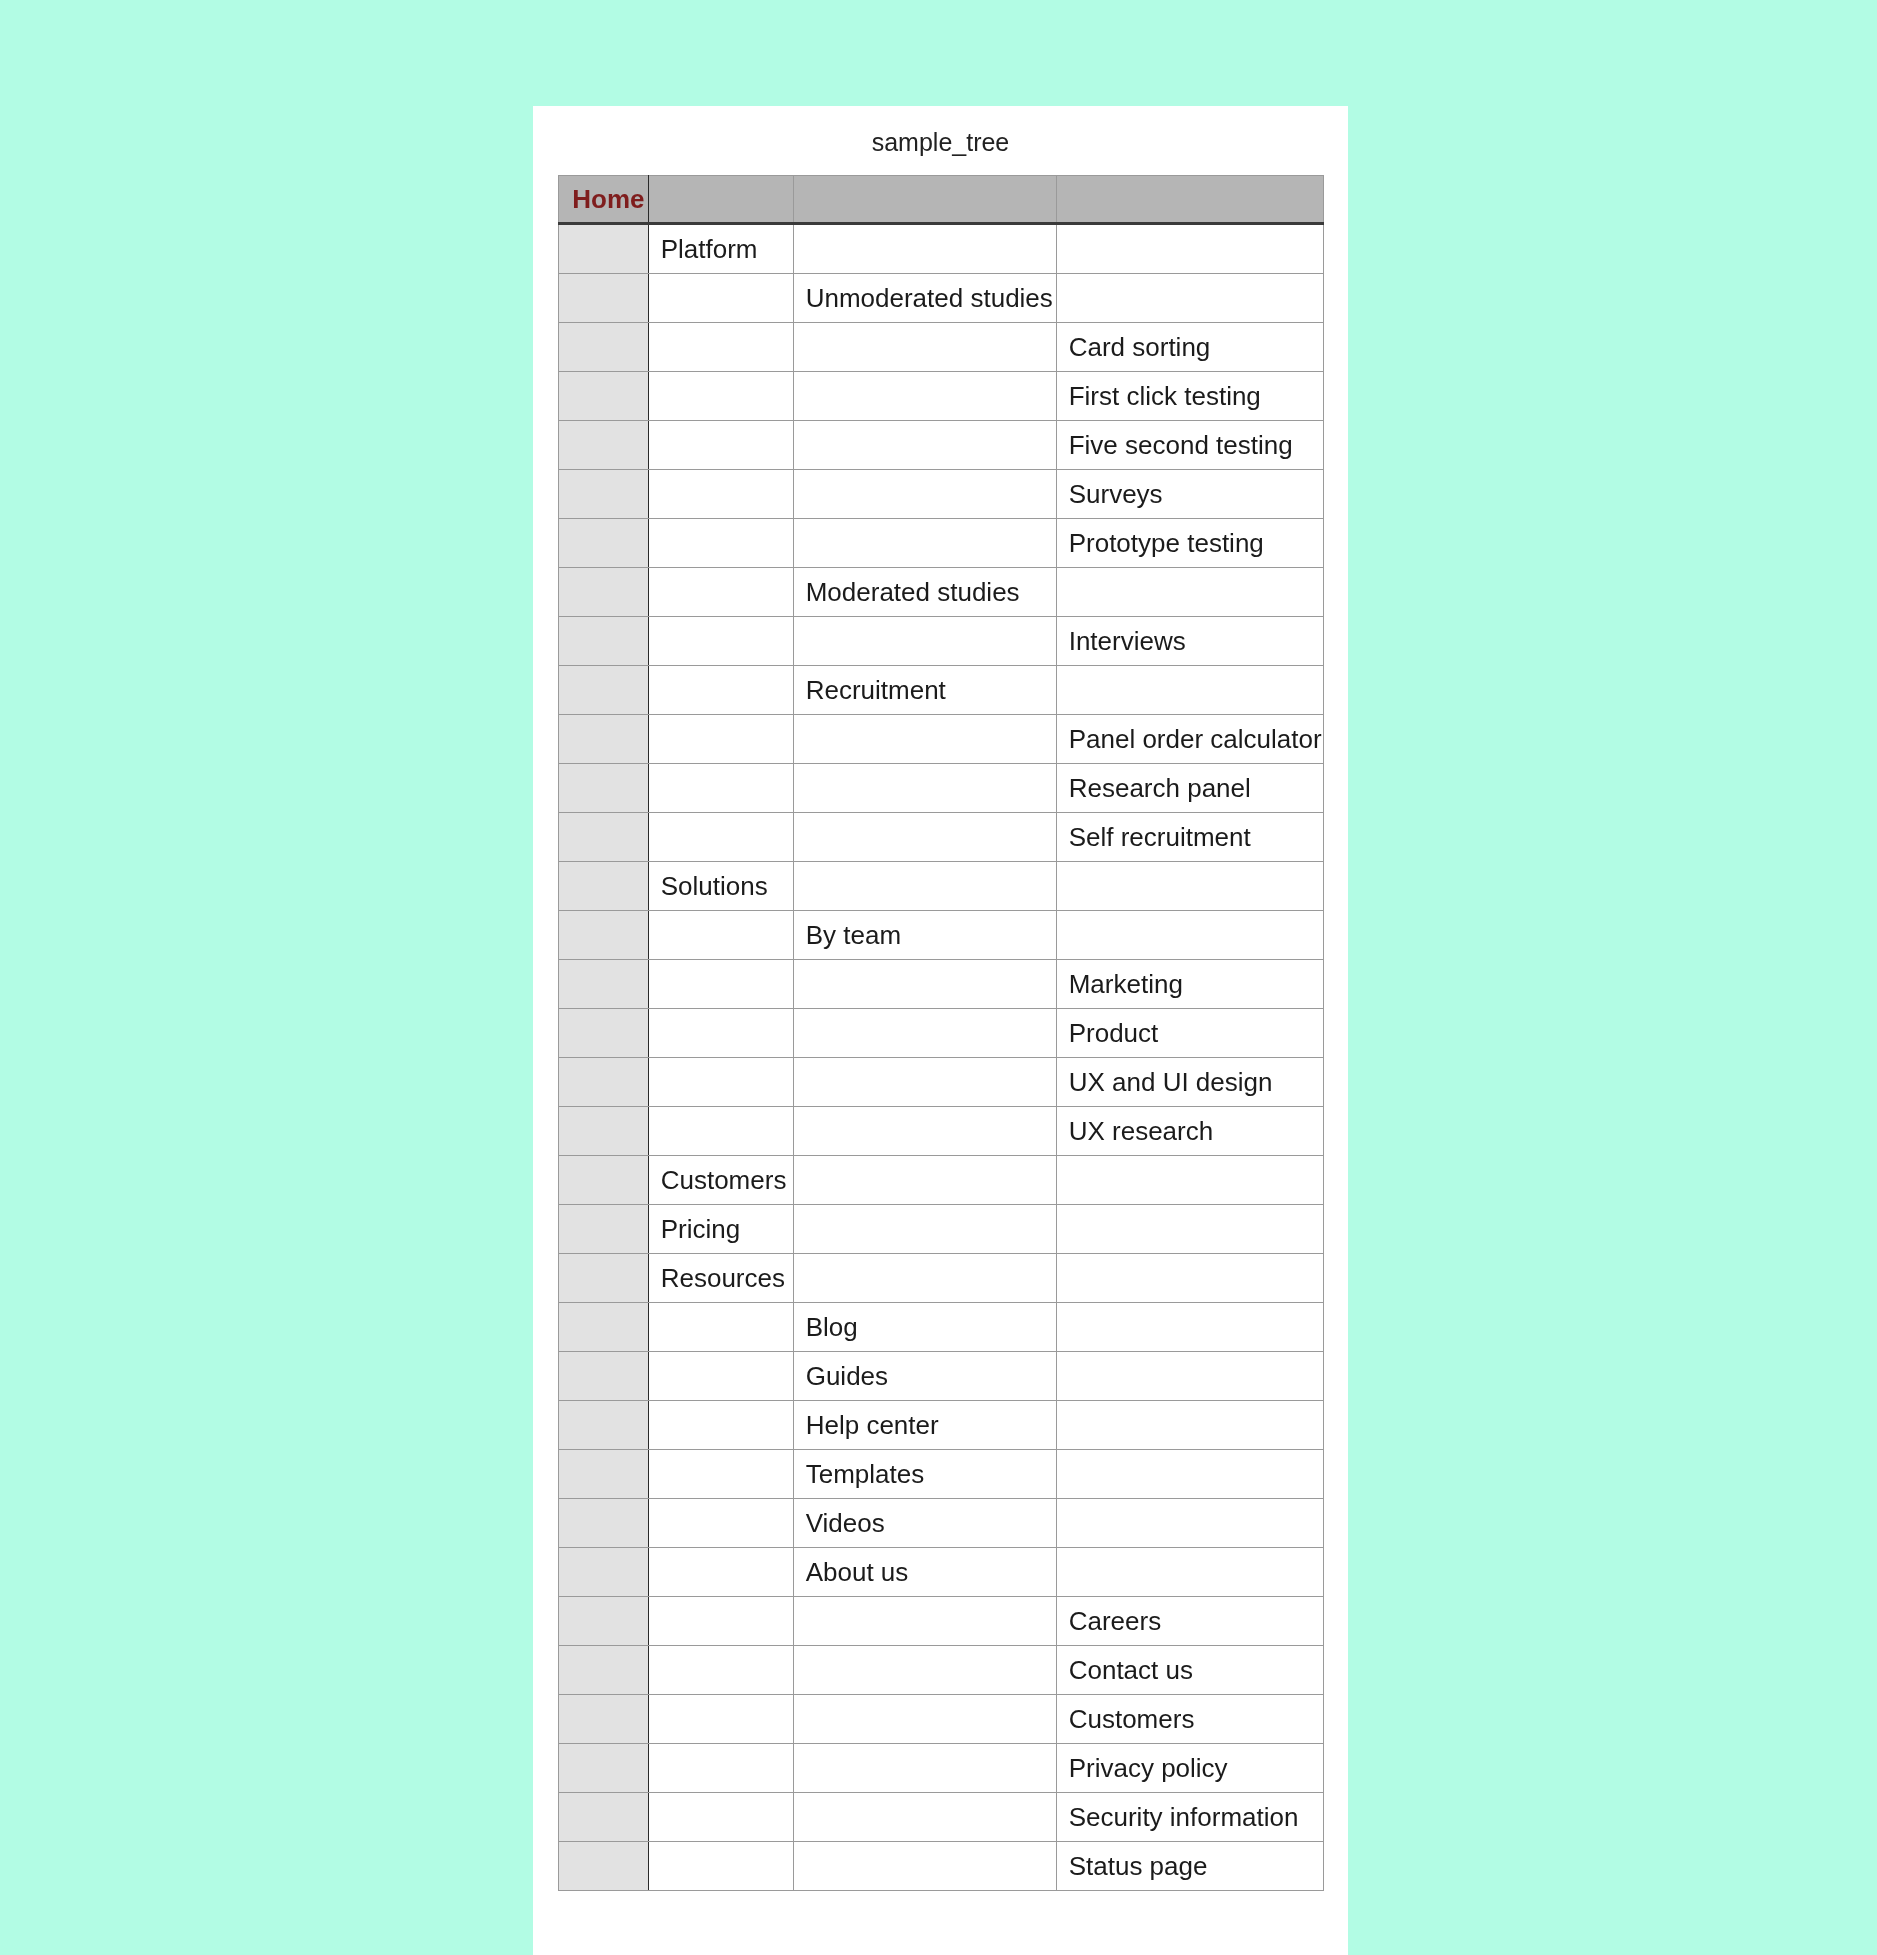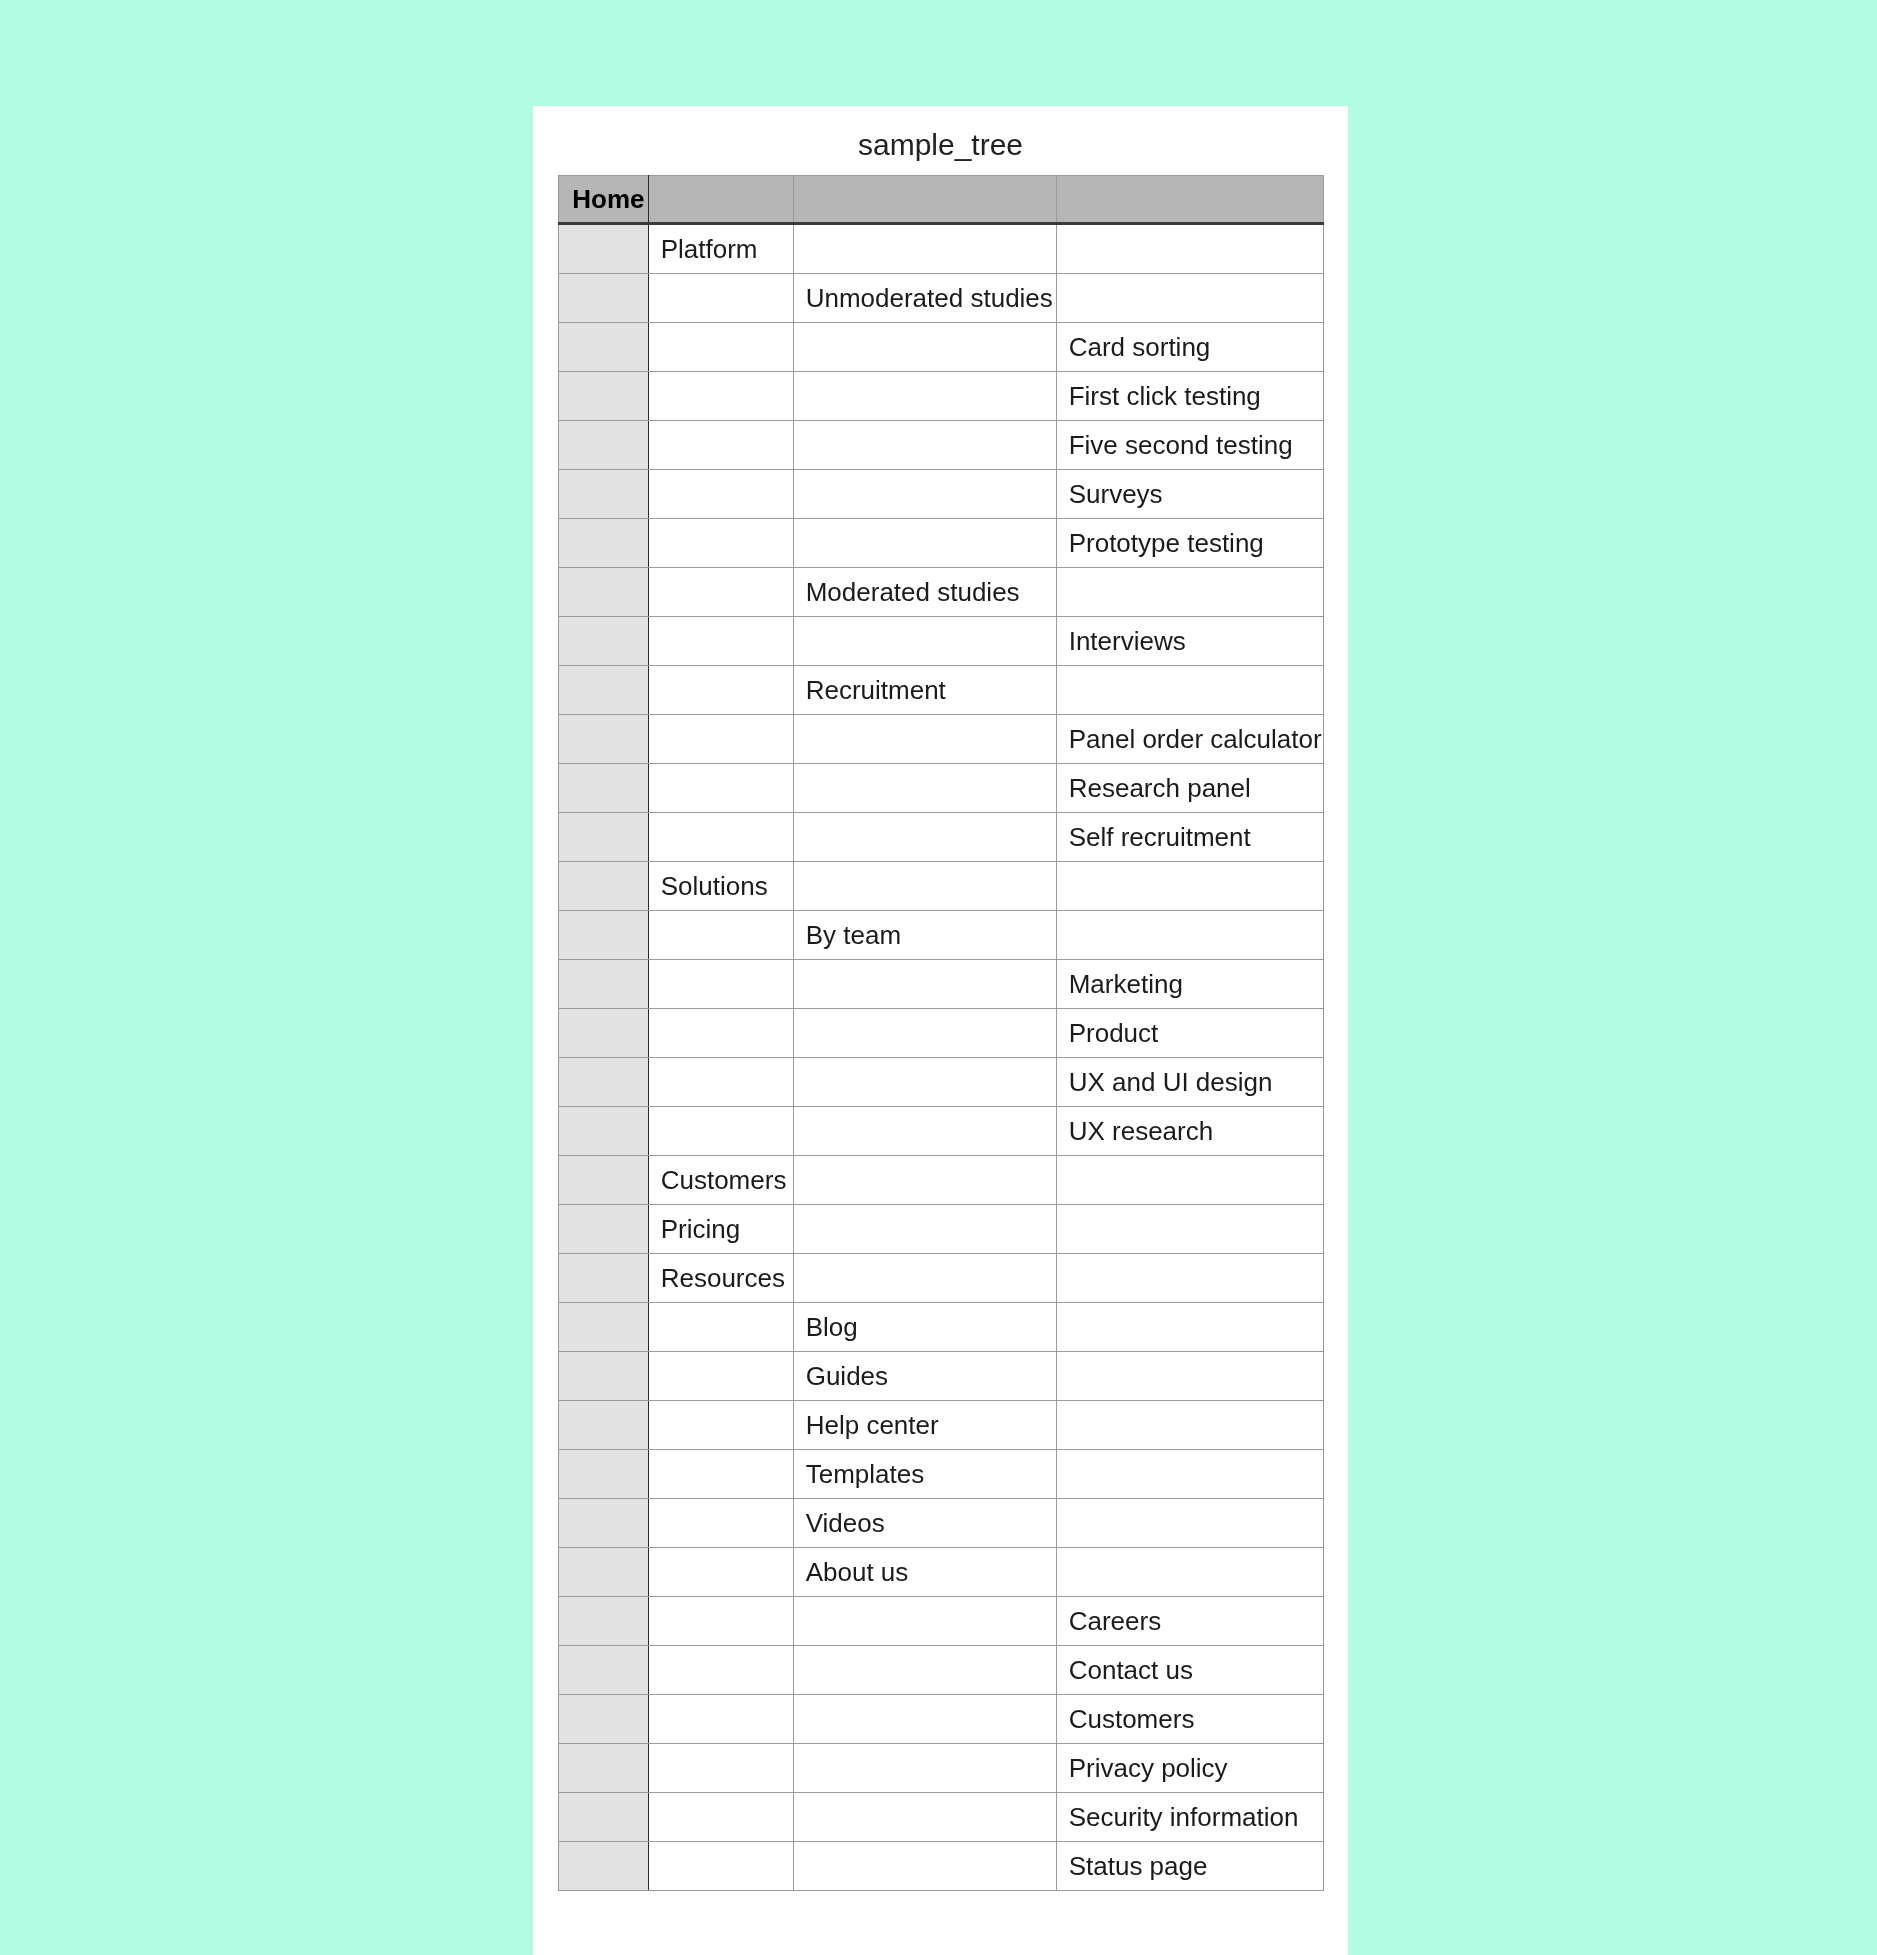--- a/index.html
+++ b/index.html
@@ -1,26 +1,26 @@
 <!DOCTYPE html>
 <html style="font-size:6.3px"><head>
 <meta charset="utf-8">
 <style>
   html,body{margin:0;padding:0;background:#b2fce4;}
   .canvas{position:relative;width:1877px;height:2310px;background:#b2fce4;overflow:hidden;
           font-family:"Liberation Sans","DejaVu Sans",sans-serif;}
   .card{position:absolute;left:533px;top:106px;width:815px;height:1989px;background:#ffffff;}
-  .title{position:absolute;left:0;right:0;top:24px;text-align:center;font-size:30px;line-height:1;
+  .title{position:absolute;left:0;right:0;top:24px;text-align:center;font-size:25px;line-height:1;
          color:#222222;letter-spacing:0;}
   table.tree{position:absolute;left:25px;top:69px;width:766px;border-collapse:collapse;table-layout:fixed;
              border:1.2px solid #8a8a8a;border-top:1.6px solid #6a6a6a;}
   table.tree th,table.tree td{border:1.2px solid #9a9a9a;text-align:left;vertical-align:middle;
              font-size:26px;color:#1b1b1b;padding:0 0 0 11.7px;overflow:hidden;white-space:nowrap;}
   table.tree thead th{background:#b5b5b5;height:46px;border-bottom:3.9px solid #3a3a3a;
-             font-weight:bold;color:#000000;padding-left:13.3px;}
+             font-weight:bold;color:#7f1d1d;padding-left:13.3px;}
   table.tree tbody td{height:48px;background:#ffffff;}
   table.tree tbody td.c0{background:#e2e2e2;border-right:1.6px solid #2a2a2a;}
   table.tree thead th.c0{border-right:1.6px solid #2a2a2a;}
 </style>
 </head>
 <body>
 
 <div class="canvas">
   <div class="card">
     <div class="title">sample_tree</div>

